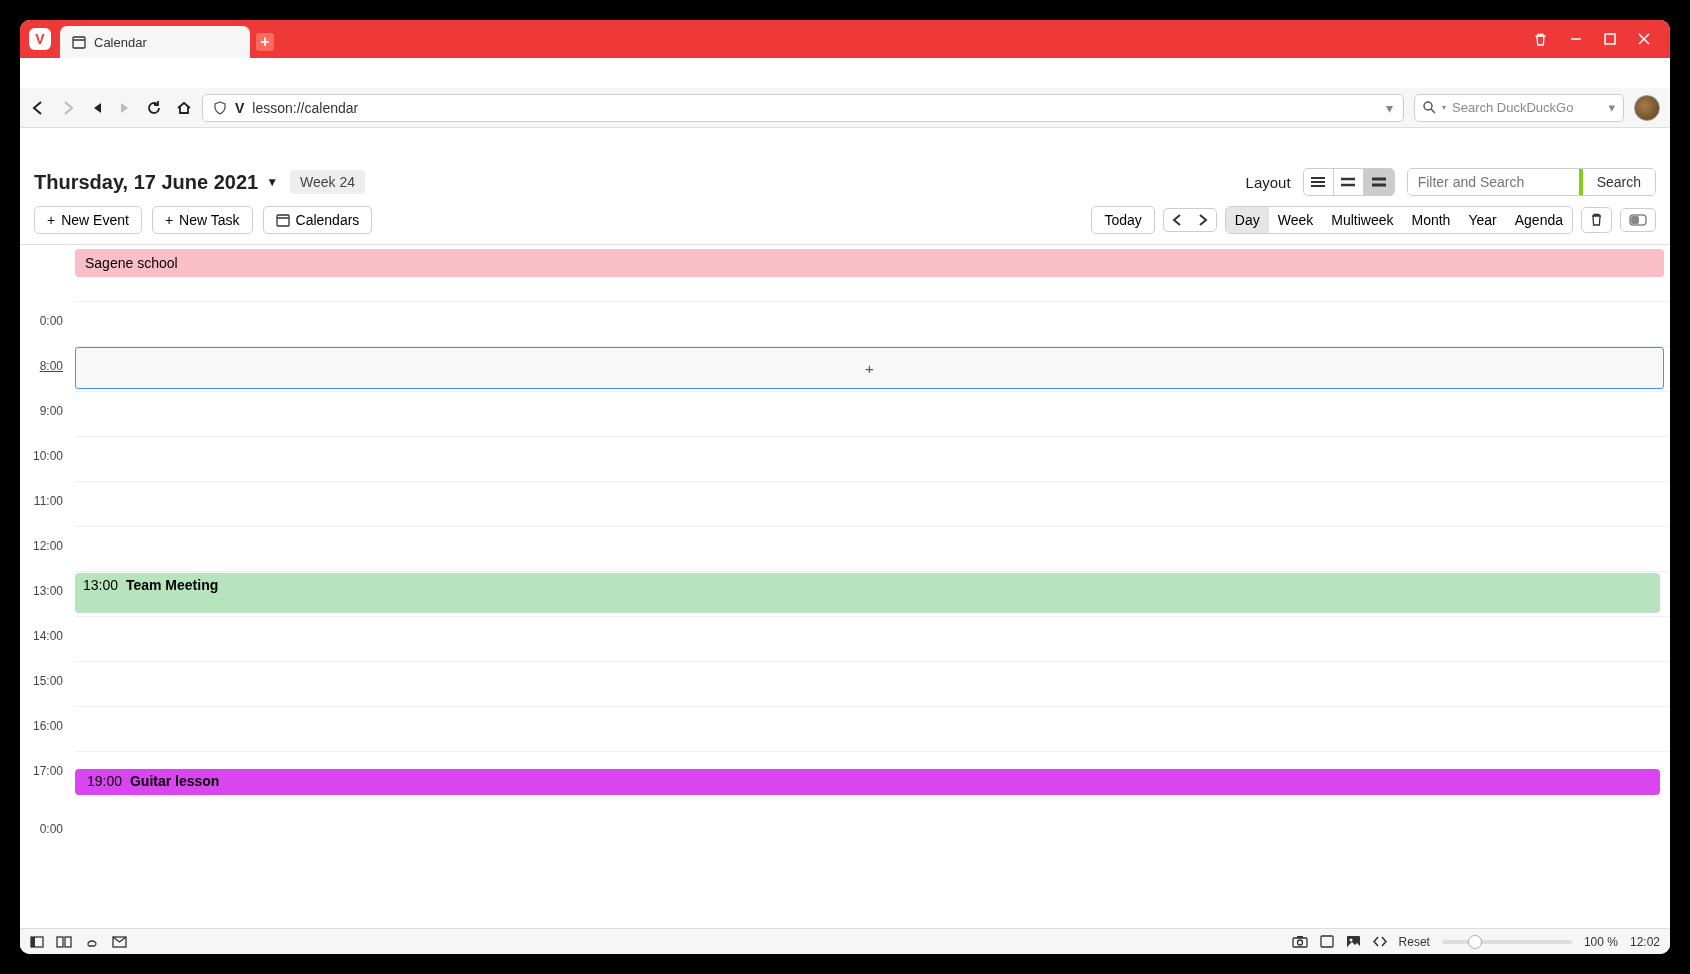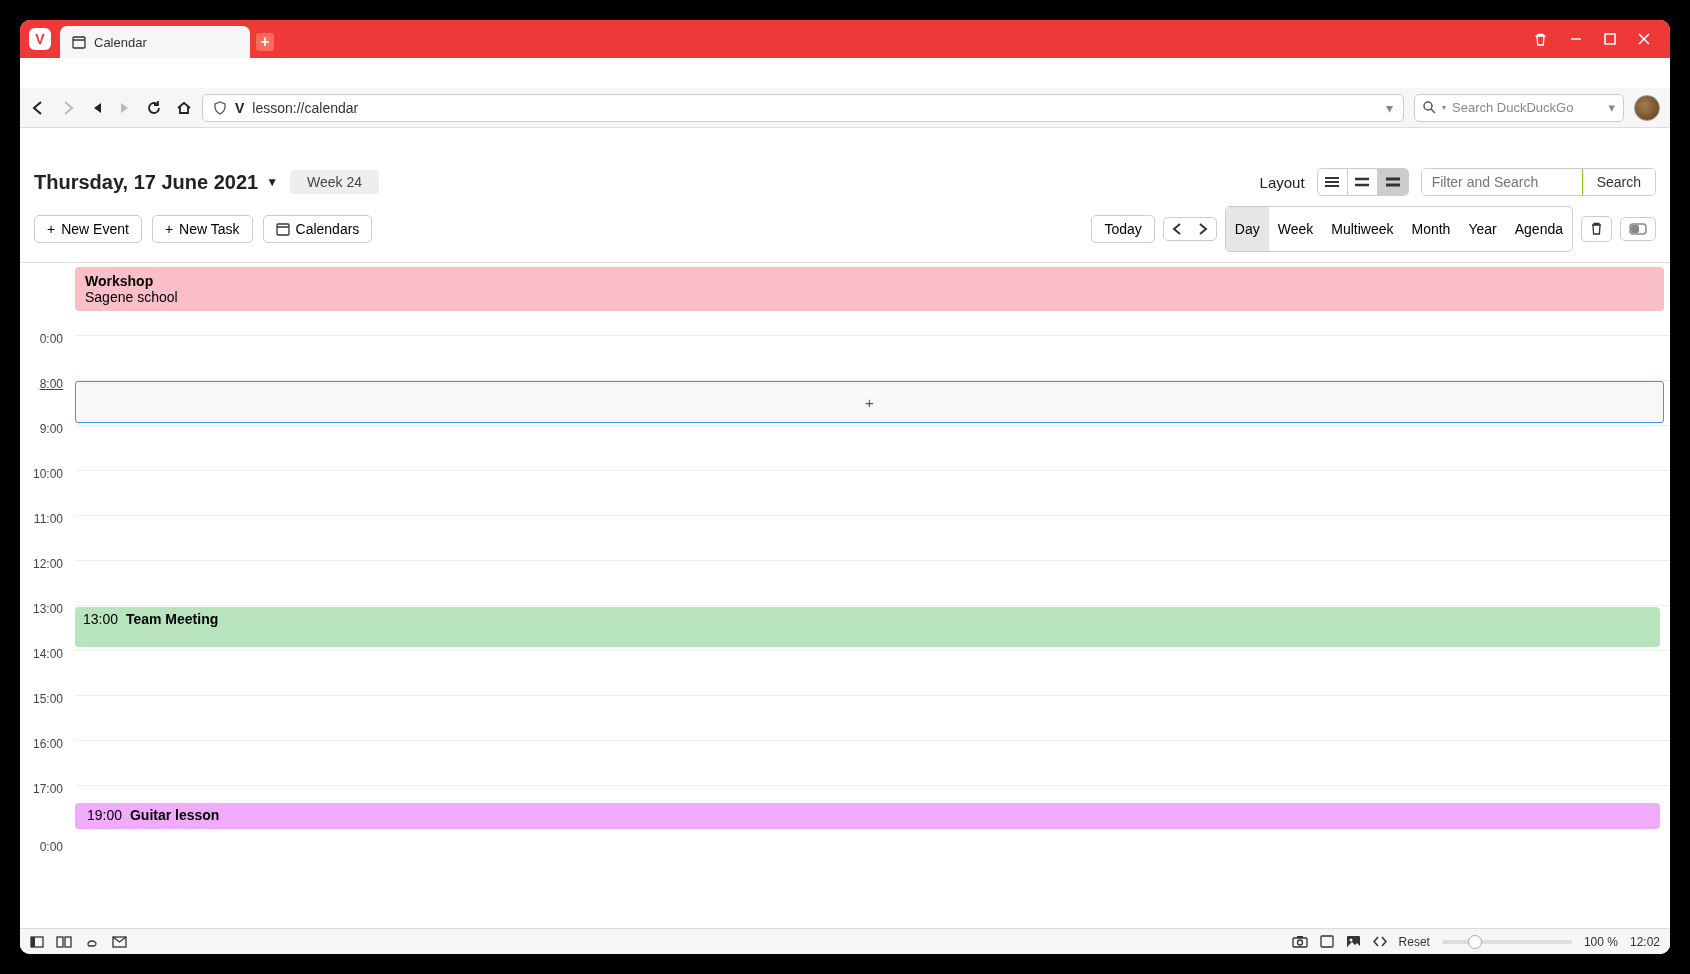--- a/index.html
+++ b/index.html
@@ -19,49 +19,49 @@
 .nav-btns { display: flex; align-items: center; gap: 14px; color: #222; }
 .nav-btns .dis { color: #bbb; }
 .icon-btn { cursor: pointer; display:flex; align-items:center; justify-content:center; }
 .addr { flex: 1; height: 28px; border: 1px solid #ccc; border-radius: 5px; display: flex; align-items: center; padding: 0 10px; gap: 8px; font-size: 14px; color: #333; background:#fff;}
 .addr-drop { margin-left:auto; color:#888;}
 .searchbox { width: 210px; height: 28px; border: 1px solid #ccc; border-radius: 5px; display: flex; align-items: center; padding: 0 8px; gap: 6px; font-size: 13px; color: #888; background:#fff;}
 .avatar { width: 26px; height: 26px; border-radius: 50%; background: radial-gradient(circle at 40% 40%, #a67b4a, #5b3d1d); border:1px solid #999;}
 .content { flex: 1; display: flex; flex-direction: column; background: #fff; overflow:hidden;}
 .cal-header { display: flex; align-items: center; padding: 10px 14px 6px; gap: 12px; }
 .date-title { font-size: 20px; font-weight: 600; color: #222; display:flex; align-items:center; gap:8px;}
-.week-badge { background: #eee; border-radius: 4px; padding: 4px 17px; font-size: 14px; color: #444; }
+.week-badge { background: #eee; border-radius: 4px; padding: 4px 10px; font-size: 14px; color: #444; }
 .layout-label { margin-left: auto; font-size: 15px; color: #222; }
 .layout-btns { display: flex; border: 1px solid #ccc; border-radius: 5px; overflow: hidden; }
 .layout-btns span { width: 30px; height: 26px; display: flex; align-items: center; justify-content: center; border-right: 1px solid #ccc; font-size: 11px; cursor:pointer;}
 .layout-btns span:last-child { border-right: none; background: #ccc; }
 .filter-box { border: 1px solid #ccc; border-radius: 5px; display: flex; align-items: center; height: 28px; overflow:hidden;}
 .filter-box input { border: none; outline: none; padding: 0 10px; font-size: 14px; width: 160px; height:100%;}
-.filter-box button { border: none; border-left: 1px solid #84cc16; background: #fff; padding: 0 14px; font-size: 14px; height:100%; cursor:pointer; color:#333;}
+.filter-box button { border: none; border-left: 4px solid #84cc16; background: #fff; padding: 0 14px; font-size: 14px; height:100%; cursor:pointer; color:#333;margin-left:11px;}
 .cal-toolrow { display: flex; align-items: center; padding: 4px 14px 10px; gap: 10px; }
 .pill { border: 1px solid #ccc; border-radius: 5px; padding: 5px 12px; font-size: 14px; display: flex; align-items: center; gap: 6px; background: #fff; cursor:pointer;}
 .viewbtns { margin-left: auto; display: flex; align-items: center; gap: 8px; }
 .viewgroup { display: flex; border: 1px solid #ccc; border-radius: 5px; overflow: hidden; }
-.viewgroup span { padding: 14px 9px; font-size: 14px; cursor:pointer;}
+.viewgroup span { padding: 5px 9px; font-size: 14px; cursor:pointer;}
 .viewgroup span.active { background: #e6e6e6; }
 .arrow-group { display: flex; border: 1px solid #ccc; border-radius: 5px; overflow: hidden; }
 .arrow-group span { padding: 5px 8px; font-size: 13px; cursor:pointer;}
 .trash-box, .toggle-box { border:1px solid #ccc; border-radius:5px; padding:5px 8px; font-size:13px; cursor:pointer;}
 .calendar-view { flex: 1; display: flex; overflow: hidden; border-top: 1px solid #ddd; }
 .timecol { width: 55px; font-size: 12px; color: #444; text-align: right; padding-right: 6px; position:relative;}
 .daycol { flex: 1; position: relative; }
 .allday { background: #fabec8; border-radius: 4px; padding: 6px 10px; margin: 4px 6px 4px 0; font-size: 14px; }
 .allday .t { font-weight: 600; }
 .gridarea { position: relative; height: 540px; }
 .hourline { position: absolute; left: 0; right: 0; border-top: 1px solid #eee; }
 .timelabel { position:absolute; right:6px; font-size:12px; color:#444; transform:translateY(-50%);}
 .newslot { position: absolute; left: 0; right: 6px; border: 1.5px solid #3b96f0; background:#f8f8f8; border-radius: 3px; display: flex; align-items: center; justify-content: center; color: #555; font-size: 15px; cursor:pointer;}
 .event { position: absolute; left: 0; right: 10px; border-radius: 4px; padding: 4px 8px; font-size: 14px; cursor:pointer;}
 .ev-green { background: #b7e3bd; }
-.ev-blue { background: #f0abfc; padding-left: 12px; }
+.ev-blue { background: #d946ef; padding-left: 12px; }
 .statusbar { height: 26px; background: #f6f6f6; border-top: 1px solid #ddd; display: flex; align-items: center; padding: 0 10px; gap: 12px; font-size: 12px; color: #333; }
 .statusbar .right { margin-left: auto; display: flex; align-items: center; gap: 12px; }
 .slider { width: 130px; height:4px; background:#ddd; border-radius:2px; position:relative;}
 .slider::after{content:"";position:absolute;width:12px;height:12px;background:#fff;border:1px solid #aaa;border-radius:50%;top:-5px;left:20%;}
 svg { display:block; }
 </style>
 </head>
 <body>
 
 <div class="outer">
@@ -269,21 +269,20 @@
           <div class="timelabel" style="top:290px;">13:00</div>
           <div class="timelabel" style="top:335px;">14:00</div>
           <div class="timelabel" style="top:380px;">15:00</div>
           <div class="timelabel" style="top:425px;">16:00</div>
           <div class="timelabel" style="top:470px;">17:00</div>
           <div class="timelabel" style="top:528px;">0:00</div>
         </div>
       </div>
       <div class="daycol">
         <div class="allday">
-          <div class="t">Workshop</div>
           <div>Sagene school</div>
         </div>
         <div class="gridarea">
           <div class="hourline" style="top:20px;"></div>
           <div class="hourline" style="top:65px;"></div>
           <div class="hourline" style="top:110px;"></div>
           <div class="hourline" style="top:155px;"></div>
           <div class="hourline" style="top:200px;"></div>
           <div class="hourline" style="top:245px;"></div>
           <div class="hourline" style="top:290px;"></div>

